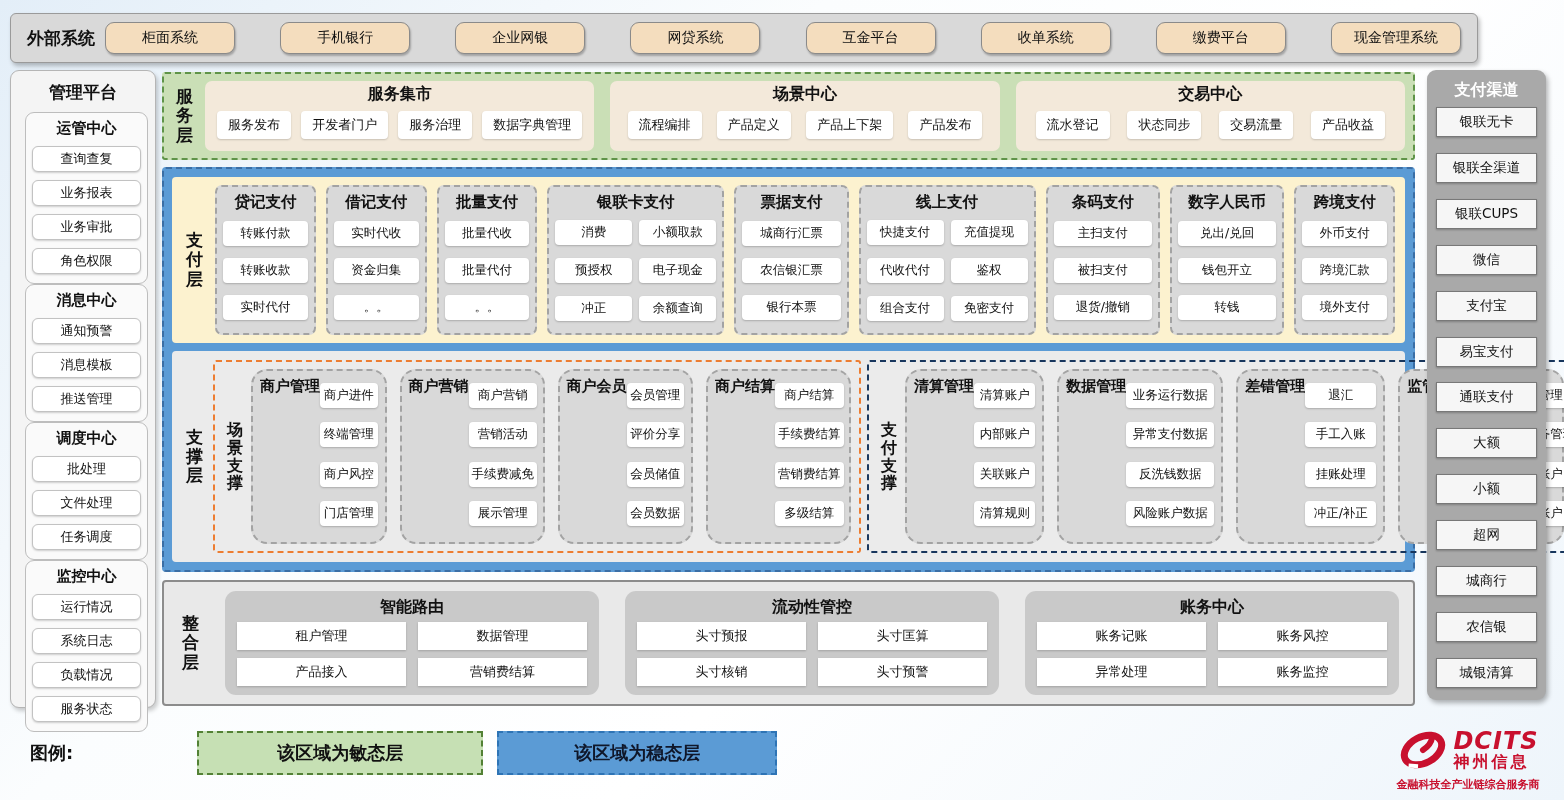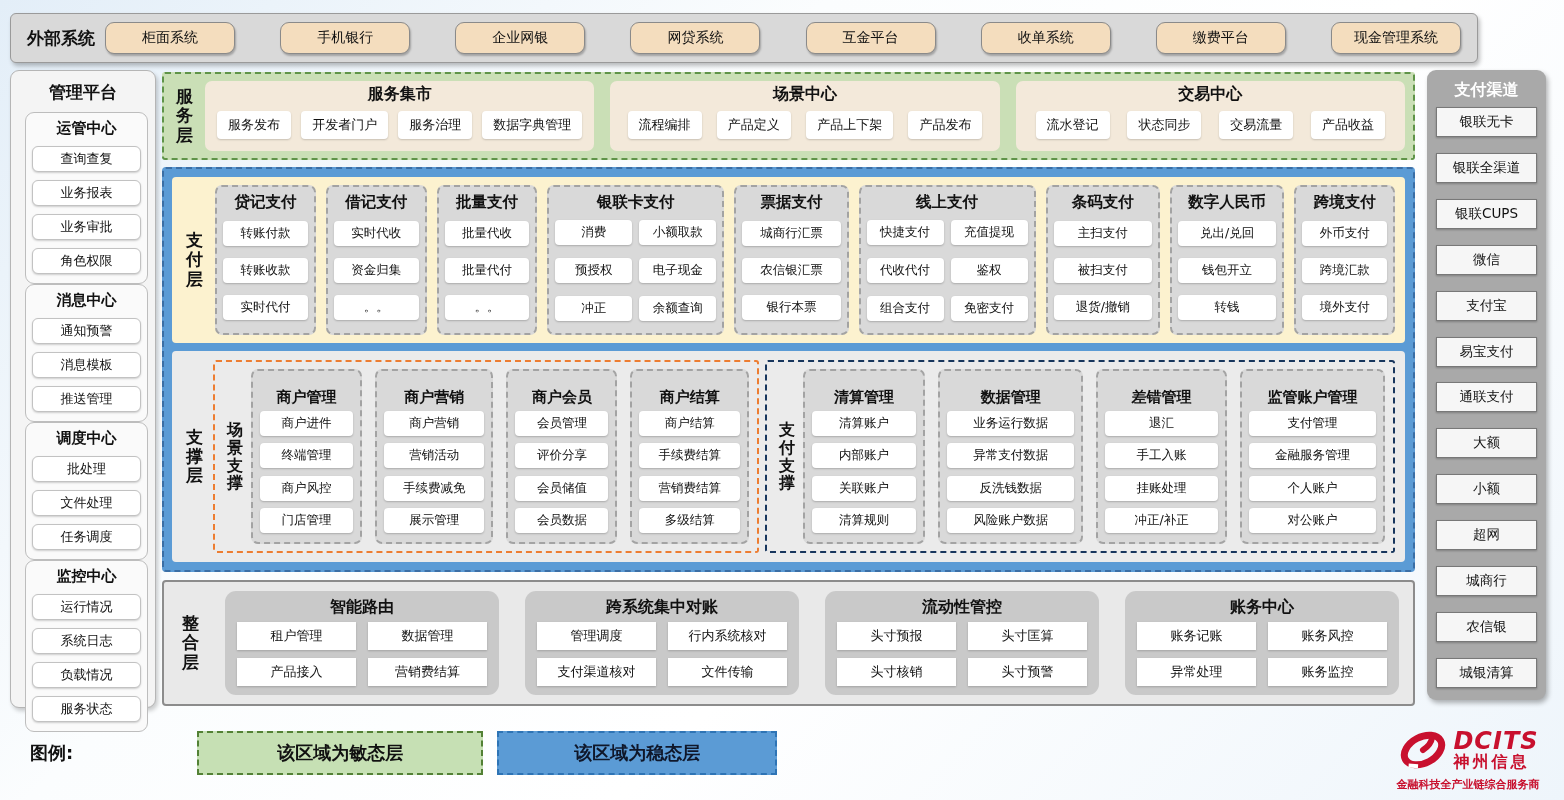--- a/index.html
+++ b/index.html
@@ -64,22 +64,22 @@
         white-space:nowrap;box-shadow:0 1px 2px rgba(0,0,0,.22);min-width:0;overflow:hidden;}
 
   
   .support-layer{background:#ebebeb;border-radius:4px;flex:1;display:flex;align-items:stretch;
                  gap:6px;padding:9px 10px;box-sizing:border-box;}
   .scene-support{border:2px dashed #ed7d31;border-radius:3px;flex:1;display:flex;gap:4px;
                  padding:7px 8px;box-sizing:border-box;}
   .pay-support{border:2px dashed #17365d;border-radius:3px;flex:1.16;display:flex;gap:4px;
                padding:7px 8px;box-sizing:border-box;}
   .sub-groups{flex:1;display:flex;gap:13px;}
-  .ugroup{background:#d9d9d9;border:2px dashed #a3a3a3;border-radius:7px;display:flex;
-          flex-direction:column;padding:14px 7px 7px;box-sizing:border-box;min-width:0;}
+  .ugroup{background:#d9d9d9;border:2px dashed #a3a3a3;border-radius:16px;display:flex;
+          flex-direction:row;padding:3px 7px 7px;box-sizing:border-box;min-width:0;}
   .ugroup-title{text-align:center;font-weight:bold;font-size:15px;padding:3px 0 2px;white-space:nowrap;}
   .ugroup-body{flex:1;display:flex;flex-direction:column;justify-content:space-evenly;gap:6px;}
 
   
   .integration{position:absolute;left:162px;top:580px;width:1253px;height:126px;background:#e9e9e9;
                border:2px solid #8c8c8c;border-radius:4px;display:flex;align-items:stretch;
                gap:22px;padding:9px 14px;box-sizing:border-box;}
   .int-groups{flex:1;display:flex;gap:26px;border-radius:17px;}
   .igroup{background:#c9c9c9;border-radius:11px;display:flex;flex-direction:column;
           padding:3px 12px 8px;box-sizing:border-box;flex:1;}
@@ -398,29 +398,20 @@
         <span class="vchar">层</span>
       </div>
     <div class="int-groups" id="integration-groups">
         <div class="igroup">
           <div class="igroup-title">智能路由</div>
           <div class="igroup-body">
             <div class="ichip">租户管理</div>
             <div class="ichip">数据管理</div>
             <div class="ichip">产品接入</div>
             <div class="ichip">营销费结算</div>
-          </div>
-        </div>
-        <div class="igroup">
-          <div class="igroup-title">跨系统集中对账</div>
-          <div class="igroup-body">
-            <div class="ichip">管理调度</div>
-            <div class="ichip">行内系统核对</div>
-            <div class="ichip">支付渠道核对</div>
-            <div class="ichip">文件传输</div>
           </div>
         </div>
         <div class="igroup">
           <div class="igroup-title">流动性管控</div>
           <div class="igroup-body">
             <div class="ichip">头寸预报</div>
             <div class="ichip">头寸匡算</div>
             <div class="ichip">头寸核销</div>
             <div class="ichip">头寸预警</div>
           </div>

